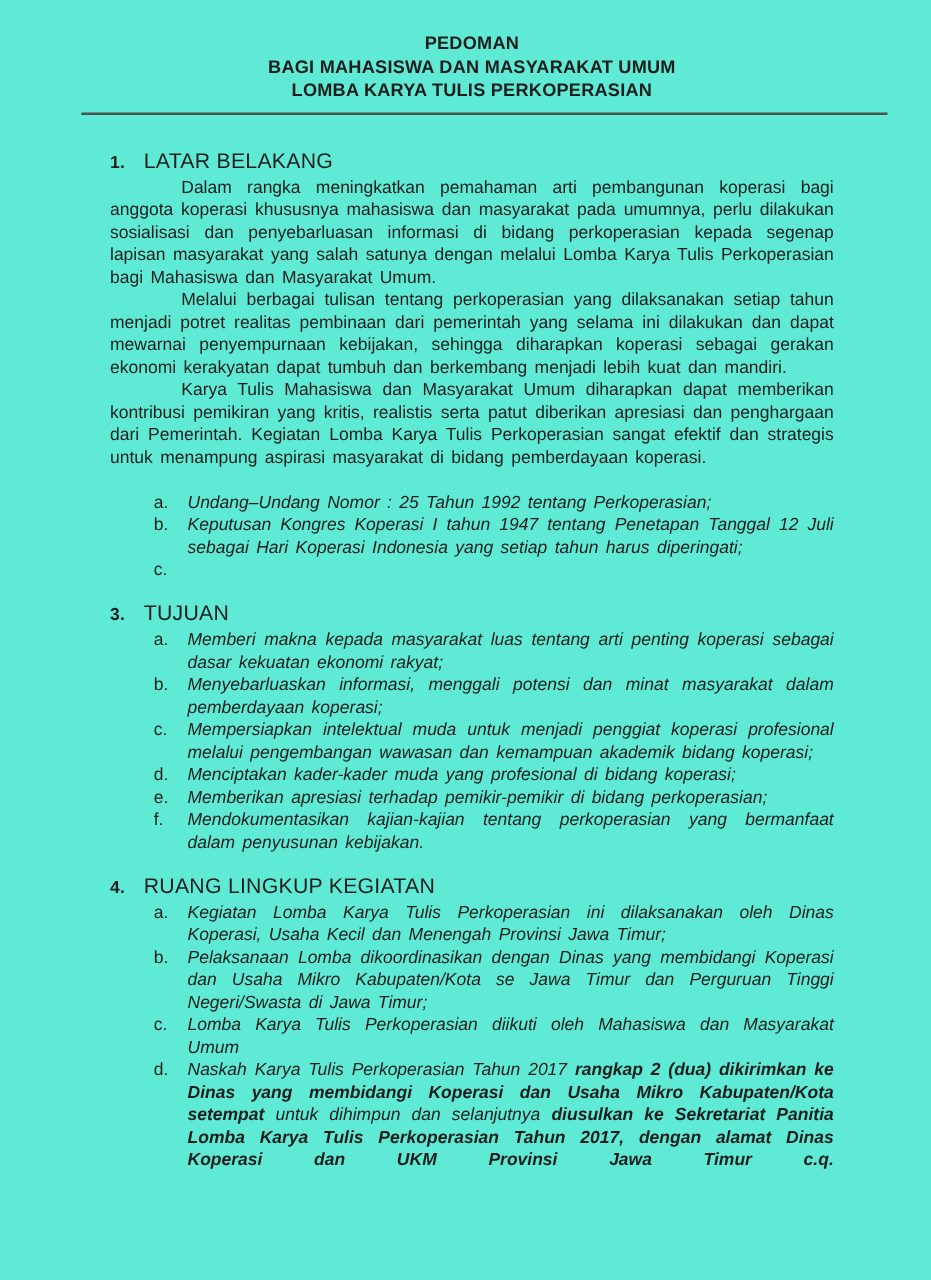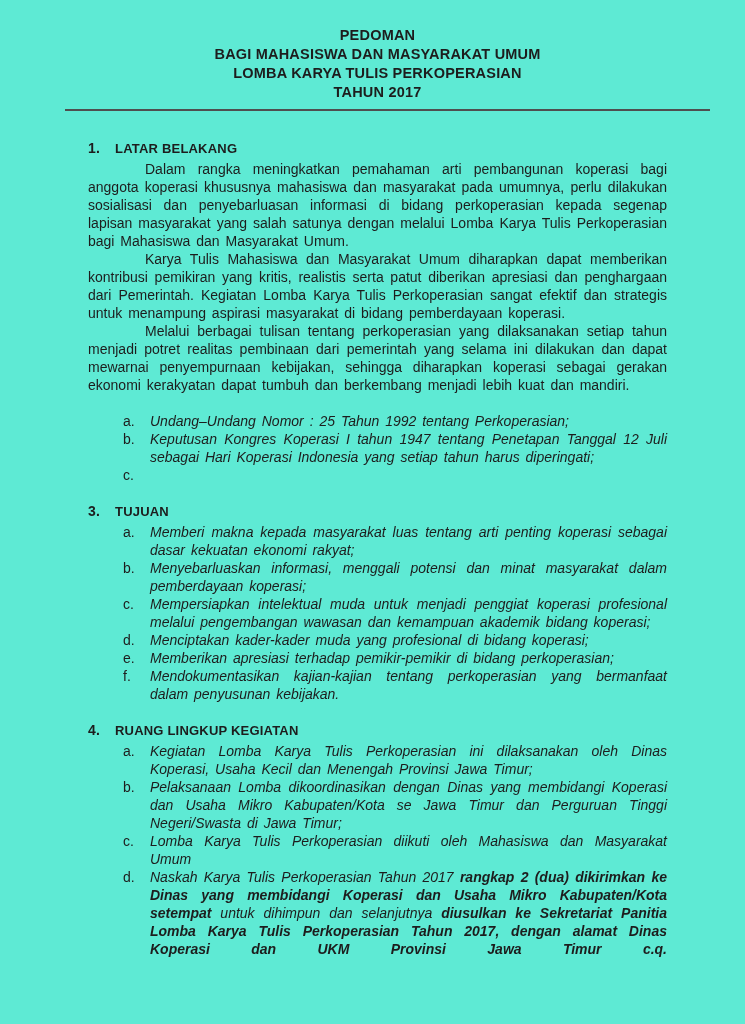--- a/index.html
+++ b/index.html
@@ -43,22 +43,22 @@
     font-weight: bold;
     letter-spacing: 0.2px;
     margin-bottom: 2px;
   }
   .sec-num {
     display: inline-block;
     width: 27px;
   }
   .sec-title {
     display: inline;
-    font-size: 13px;
-    font-weight: bold;
+    font-size: 17px;
+    font-weight: normal;
     margin: 0;
   }
   .para {
     margin: 0;
     text-align: justify;
     text-indent: 57px;
     word-spacing: 2px;
   }
   .item {
     display: flex;
@@ -79,33 +79,32 @@
 </style>
 </head>
 <body>
 
 <div class="page">
 
   <header class="doc-header">
     <div>PEDOMAN</div>
     <div>BAGI MAHASISWA DAN MASYARAKAT UMUM</div>
     <div>LOMBA KARYA TULIS PERKOPERASIAN</div>
-    <div>TAHUN 2017</div>
     <hr class="header-rule">
   </header>
 
   <main class="doc-main">
 
     <section class="sec">
       <div class="sec-head">
         <span class="sec-num">1.</span><h2 class="sec-title">LATAR BELAKANG</h2>
       </div>
       <p class="para">Dalam rangka meningkatkan pemahaman arti pembangunan koperasi bagi anggota koperasi khususnya mahasiswa dan masyarakat pada umumnya, perlu dilakukan sosialisasi dan penyebarluasan informasi di bidang perkoperasian kepada segenap lapisan masyarakat yang salah satunya dengan melalui Lomba Karya Tulis Perkoperasian bagi Mahasiswa dan Masyarakat Umum.</p>
+      <p class="para">Melalui berbagai tulisan tentang perkoperasian yang dilaksanakan setiap tahun menjadi potret realitas pembinaan dari pemerintah yang selama ini dilakukan dan dapat mewarnai penyempurnaan kebijakan, sehingga diharapkan koperasi sebagai gerakan ekonomi kerakyatan dapat tumbuh dan berkembang menjadi lebih kuat dan mandiri.</p>
       <p class="para">Karya Tulis Mahasiswa dan Masyarakat Umum diharapkan dapat memberikan kontribusi pemikiran yang kritis, realistis serta patut diberikan apresiasi dan penghargaan dari Pemerintah. Kegiatan Lomba Karya Tulis Perkoperasian sangat efektif dan strategis untuk menampung aspirasi masyarakat di bidang pemberdayaan koperasi.</p>
-      <p class="para">Melalui berbagai tulisan tentang perkoperasian yang dilaksanakan setiap tahun menjadi potret realitas pembinaan dari pemerintah yang selama ini dilakukan dan dapat mewarnai penyempurnaan kebijakan, sehingga diharapkan koperasi sebagai gerakan ekonomi kerakyatan dapat tumbuh dan berkembang menjadi lebih kuat dan mandiri.</p>
     </section>
 
     <section class="sec">
       <div class="item">
         <span class="item-letter">a.</span>
         <span class="item-text">Undang–Undang Nomor : 25 Tahun 1992 tentang Perkoperasian;</span>
       </div>
       <div class="item">
         <span class="item-letter">b.</span>
         <span class="item-text">Keputusan Kongres Koperasi I tahun 1947 tentang Penetapan Tanggal 12 Juli sebagai Hari Koperasi Indonesia yang setiap tahun harus diperingati;</span>

